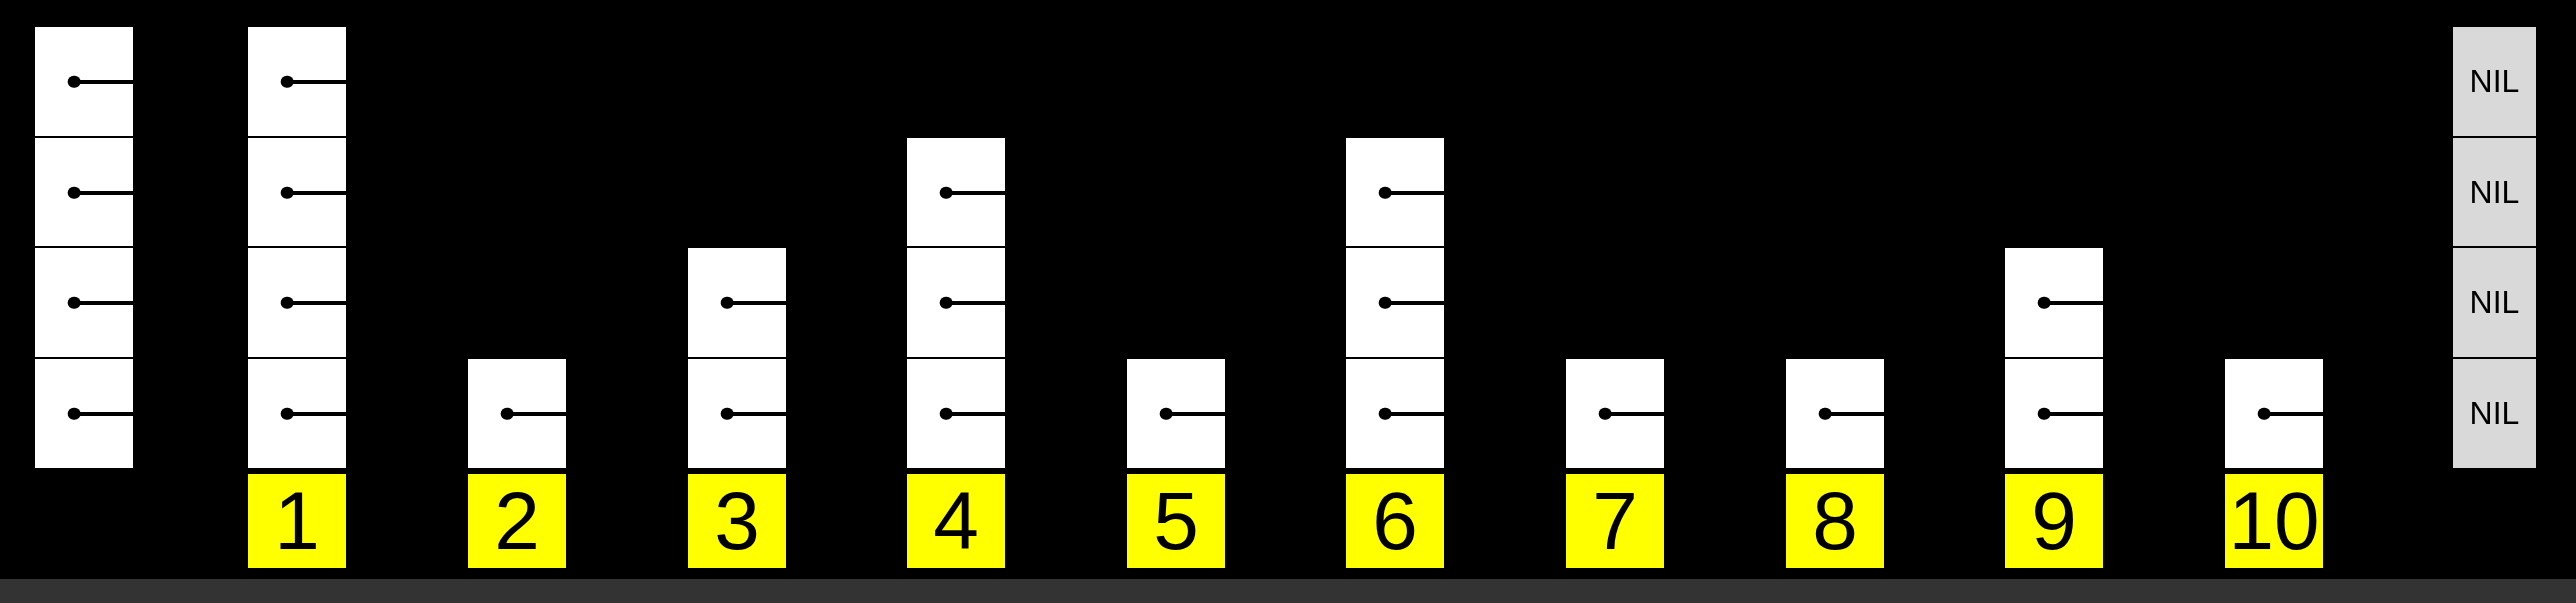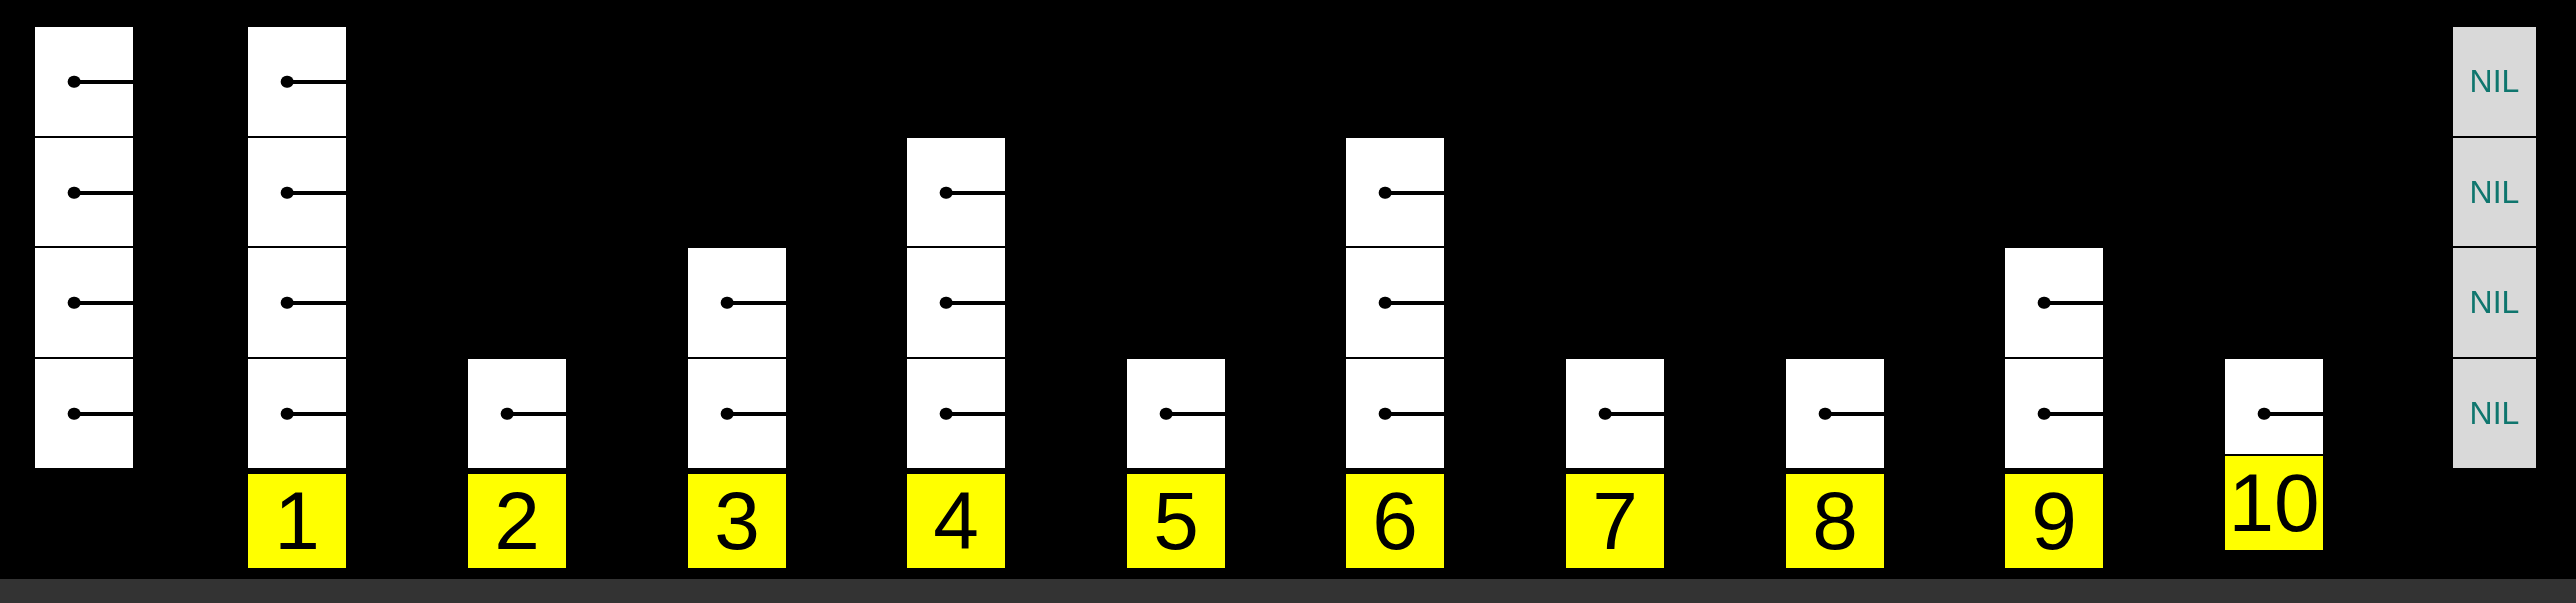--- a/index.html
+++ b/index.html
@@ -55,21 +55,21 @@
   }
   .nil-cell {
     position: absolute;
     background: var(--nil-fill, #d9d9d9);
     border: 2px solid var(--line, #000000);
     box-sizing: border-box;
     display: flex;
     align-items: center;
     justify-content: center;
     font-size: 32px;
-    color: #0f766e;
+    color: #000000;
   }
   #bottom-bar {
     position: absolute;
     left: 0;
     bottom: 0;
     width: 100%;
     height: 24px;
     background: var(--footer, #333333);
   }
 </style>
@@ -172,19 +172,19 @@
     </div>
     <div class="cell" style="left: 2003px; top: 357px; width: 102px; height: 113px;">
       <span class="dot"></span>
       <span class="ptr-line"></span>
     </div>
     <div class="key-label" style="left: 2003px; top: 472px; width: 102px; height: 98px;">9</div>
     <div class="cell" style="left: 2223px; top: 357px; width: 102px; height: 113px;">
       <span class="dot"></span>
       <span class="ptr-line"></span>
     </div>
-    <div class="key-label" style="left: 2223px; top: 454px; width: 102px; height: 98px;">10</div>
+    <div class="key-label" style="left: 2223px; top: 472px; width: 102px; height: 98px;">10</div>
     <div class="nil-cell" style="left: 2451px; top: 25px; width: 87px; height: 113px;">NIL</div>
     <div class="nil-cell" style="left: 2451px; top: 136px; width: 87px; height: 113px;">NIL</div>
     <div class="nil-cell" style="left: 2451px; top: 246px; width: 87px; height: 113px;">NIL</div>
     <div class="nil-cell" style="left: 2451px; top: 357px; width: 87px; height: 113px;">NIL</div>
   </div>
 
 
 </body></html>

